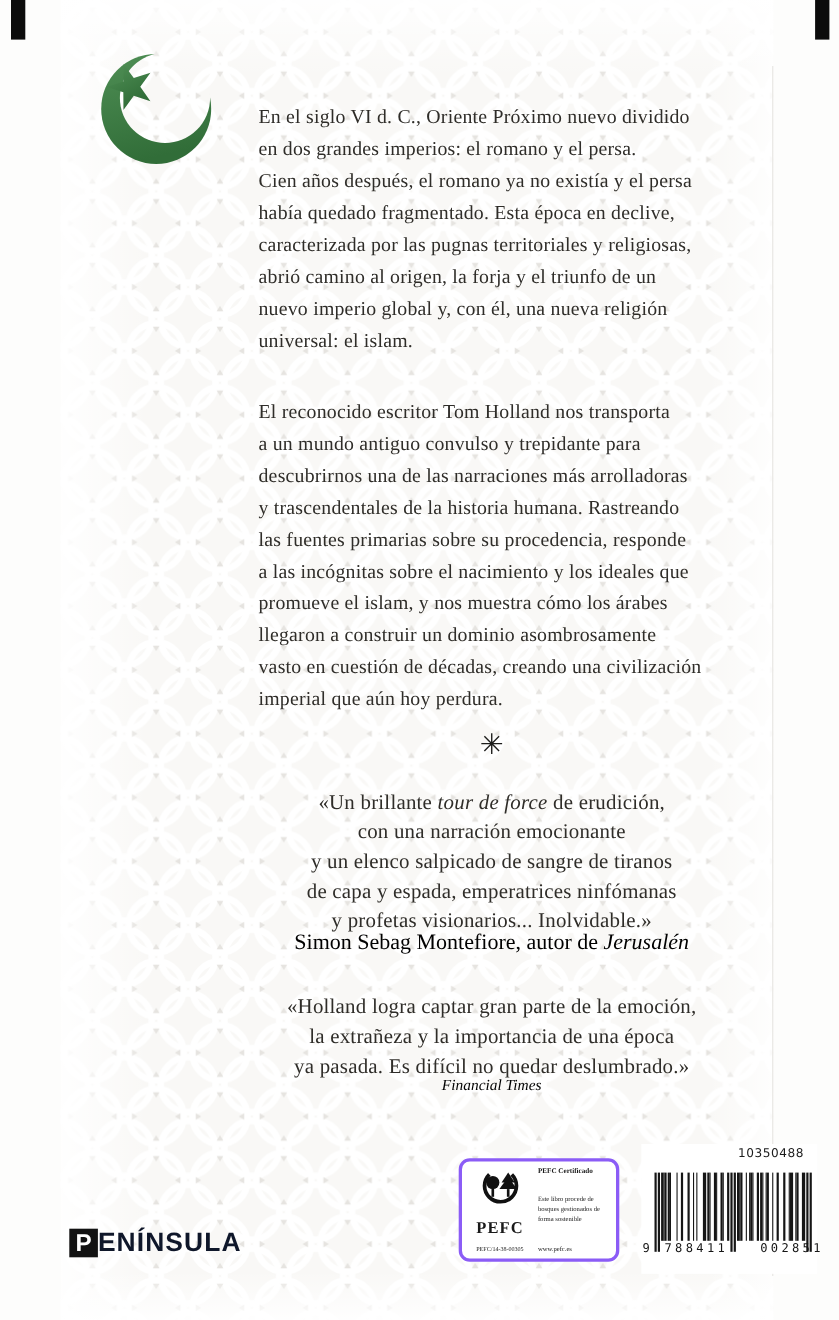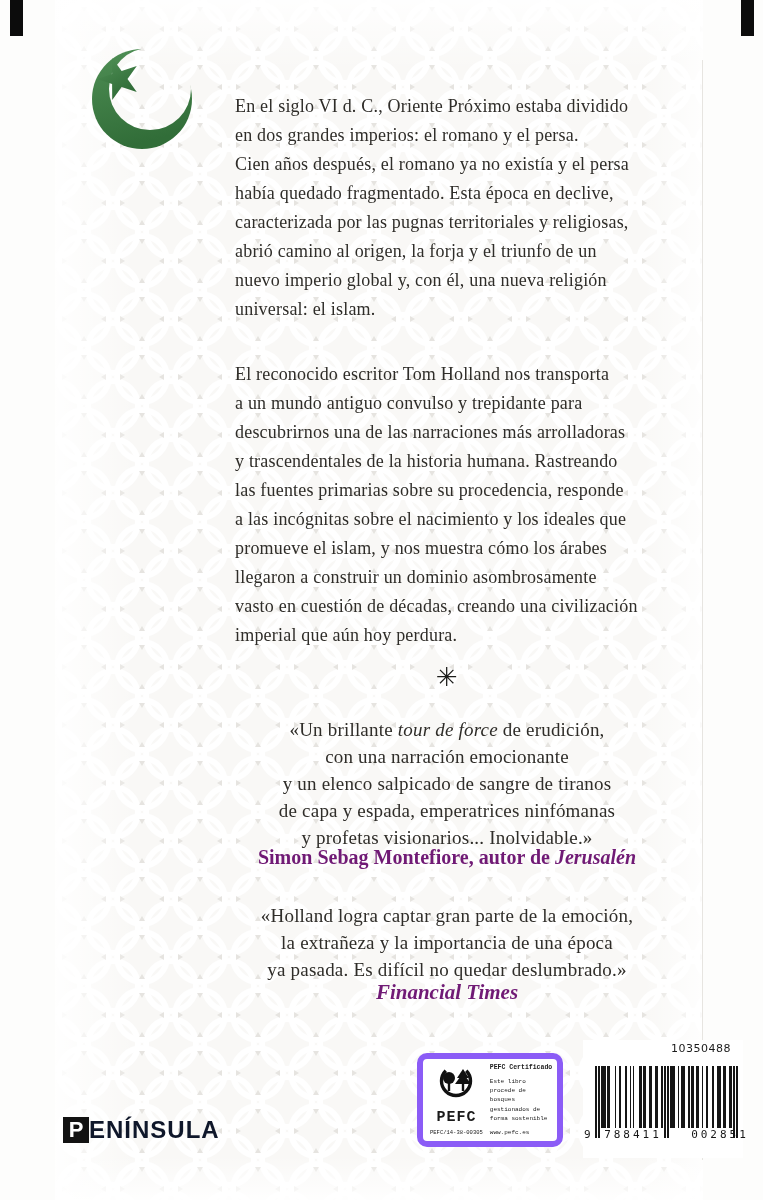--- a/index.html
+++ b/index.html
@@ -27,35 +27,35 @@
   
   .para{position:absolute;left:235px;font-size:18px;line-height:29px;letter-spacing:.2px;}
   .para .tline{white-space:nowrap;}
   .para1{top:92px;} .para2{top:350px;margin-top:10px;}
 
   
   .centercol{position:absolute;left:132px;width:630px;text-align:center;}
   .ornament{top:662px;font-size:26px;color:#1c1c1a;font-family:"DejaVu Sans",sans-serif;}
   .quote{font-size:19px;line-height:27px;letter-spacing:.2px;}
   .quote1{top:716px;} .quote2{top:902px;}
-  .attrib{font-weight:700;font-size:20px;color:#701a75;}
+  .attrib{font-weight:400;font-size:20px;color:#000000;}
   .attrib1{top:846px;}
-  .attrib2{top:980px;font-style:italic;font-size:21px;}
+  .attrib2{top:980px;font-style:italic;font-size:14px;}
 
   
   .pen-logo{position:absolute;left:63px;top:1117px;display:flex;align-items:center;
             font-family:"Liberation Sans","DejaVu Sans",sans-serif;}
   .pen-p{display:flex;width:26px;height:26px;background:#121212;color:#ffffff;
          align-items:center;justify-content:center;font-size:22px;font-weight:700;}
   .pen-rest{font-size:24px;font-weight:700;letter-spacing:1px;color:#0f172a;line-height:26px;}
 
   
   .pefc-box{position:absolute;left:417px;top:1053px;width:146px;height:94px;box-sizing:border-box;
-            background:#ffffff;border:6px solid #8b5cf6;border-radius:10px;padding:5px 7px;
-            display:flex;gap:7px;font-family:Liberation Mono, monospace;color:#1a1a1a;}
+            background:#ffffff;border:3px solid #8b5cf6;border-radius:10px;padding:5px 7px;
+            display:flex;gap:7px;font-family:Liberation Serif, serif;color:#1a1a1a;}
   .pefc-left{width:58px;display:flex;flex-direction:column;align-items:center;justify-content:space-between;}
   .pefc-word{font-weight:800;font-size:15px;letter-spacing:1px;line-height:15px;}
   .pefc-code{font-size:5.5px;white-space:nowrap;}
   .pefc-right{flex:1;display:flex;flex-direction:column;justify-content:space-between;text-align:left;}
   .pefc-cert{font-weight:700;font-size:6.5px;}
   .pefc-claim{font-size:6px;line-height:1.55;width:64px;}
   .pefc-url{font-size:6px;}
 
   
   .bc-panel{position:absolute;left:583px;top:1040px;width:160px;height:118px;background:#ffffff;}
@@ -122,21 +122,21 @@
           <rect width="112" height="112" fill="#fff"></rect>
           <circle cx="64" cy="47" r="41" fill="#000"></circle>
         </mask>
       </defs>
       <circle cx="56" cy="57" r="50" fill="url(#grn)" mask="url(#cutout)"></circle>
       <polygon fill="url(#grn)" transform="rotate(-18 33 37)" points="33,15 38,30.1 53.9,30.2 41.1,39.6 45.9,54.8 33,45.5 20.1,54.8 24.9,39.6 12.1,30.2 28,30.1"></polygon>
     </svg>
   </div>
 
   <div class="para para1">
-      <div class="tline">En el siglo VI d. C., Oriente Próximo estaba dividido</div>
+      <div class="tline">En el siglo VI d. C., Oriente Próximo nuevo dividido</div>
       <div class="tline">en dos grandes imperios: el romano y el persa.</div>
       <div class="tline">Cien años después, el romano ya no existía y el persa</div>
       <div class="tline">había quedado fragmentado. Esta época en declive,</div>
       <div class="tline">caracterizada por las pugnas territoriales y religiosas,</div>
       <div class="tline">abrió camino al origen, la forja y el triunfo de un</div>
       <div class="tline">nuevo imperio global y, con él, una nueva religión</div>
       <div class="tline">universal: el islam.</div>
     </div>
   <div class="para para2">
       <div class="tline">El reconocido escritor Tom Holland nos transporta</div>

